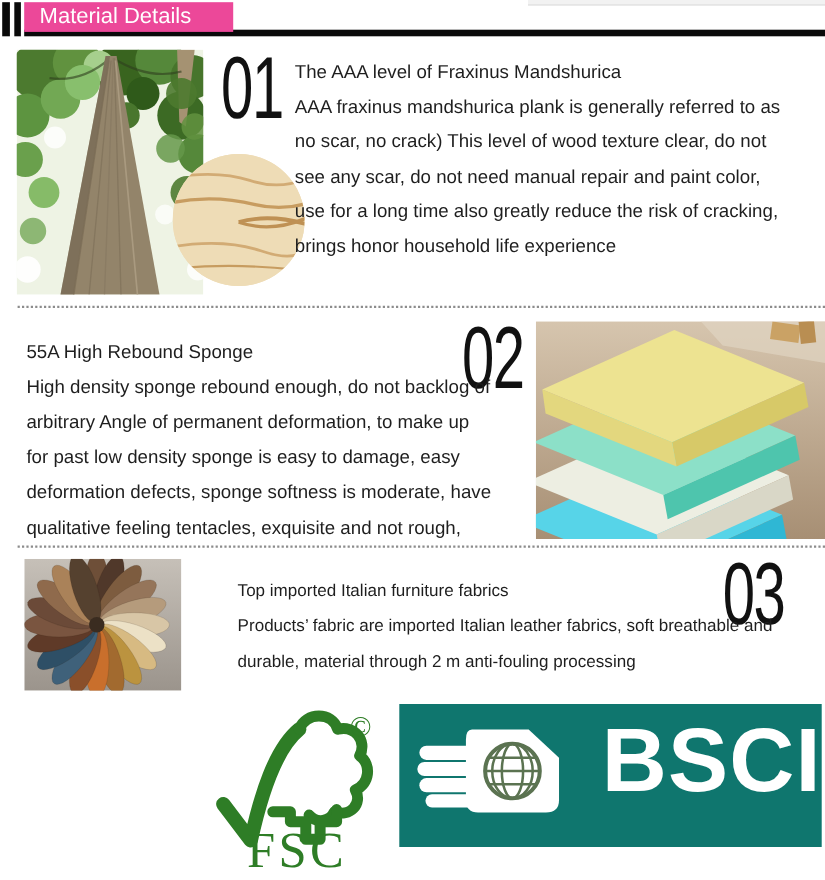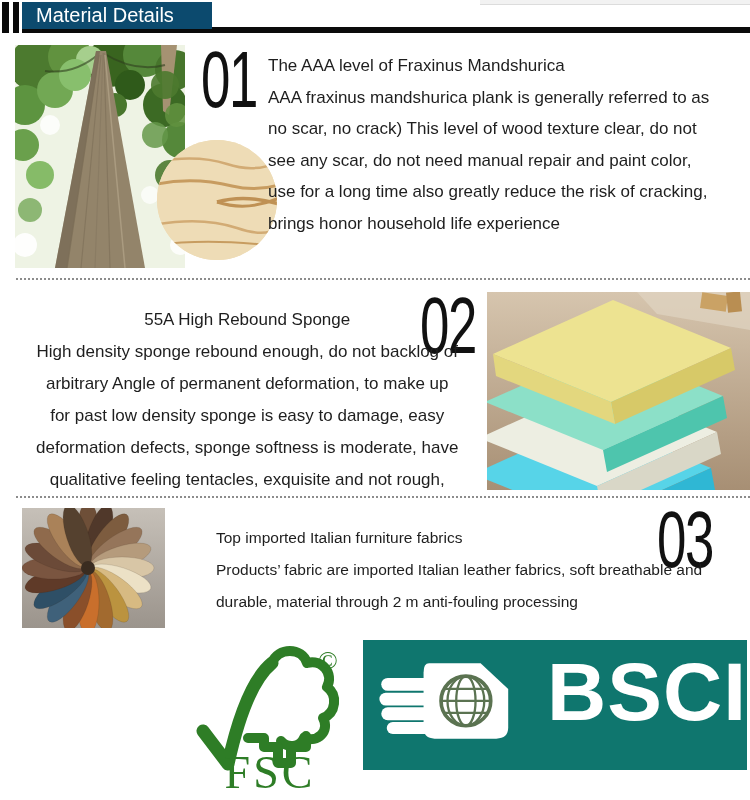--- a/index.html
+++ b/index.html
@@ -1,21 +1,21 @@
 <!DOCTYPE html>
 <html><head>
 <meta charset="utf-8">
 <style>
   html,body{margin:0;padding:0;background:#fff;}
   body{font-family:"Liberation Sans", sans-serif;color:#1e1e1e;}
   .page{position:relative;width:750px;height:800px;background:#fff;overflow:hidden;}
   .abs{position:absolute;}
   
   .hbar{background:#0a0a0a;}
-  .title-box{background:#0c4a6e;color:#fff;font-size:20px;line-height:27px;padding-left:14px;box-sizing:border-box;}
+  .title-box{background:#ec4899;color:#fff;font-size:20px;line-height:27px;padding-left:14px;box-sizing:border-box;}
   .edge-artifact{background:#f2f2f2;border-bottom:1px solid #dcdcdc;}
   
   .line{white-space:nowrap;font-size:17px;}
   .line-s3{white-space:nowrap;font-size:15.5px;}
   .big-num{font-size:80px;line-height:1;color:#111;transform:scaleX(0.66);transform-origin:left top;letter-spacing:-2px;}
   .divider{height:0;border-top:2px dotted #8c8c8c;}
   
   .photo{overflow:hidden;}
   .wood-circle{border-radius:50%;background:#eedcb6;overflow:hidden;}
   
@@ -95,21 +95,21 @@
     <div class="line">AAA fraxinus mandshurica plank is generally referred to as</div>
     <div class="line">no scar, no crack) This level of wood texture clear, do not</div>
     <div class="line">see any scar, do not need manual repair and paint color,</div>
     <div class="line">use for a long time also greatly reduce the risk of cracking,</div>
     <div class="line">brings honor household life experience</div>
   </div>
 
   <div class="abs divider" style="left:16px;top:278px;width:734px;"></div>
 
   <div class="abs big-num" style="left:420px;top:286px;">02</div>
-  <div class="abs" style="left:36px;top:304px;line-height:32px;text-align:center;">
+  <div class="abs" style="left:24px;top:304px;line-height:32px;">
     <div class="line">55A High Rebound Sponge</div>
     <div class="line">High density sponge rebound enough, do not backlog of</div>
     <div class="line">arbitrary Angle of permanent deformation, to make up</div>
     <div class="line">for past low density sponge is easy to damage, easy</div>
     <div class="line">deformation defects, sponge softness is moderate, have</div>
     <div class="line">qualitative feeling tentacles, exquisite and not rough,</div>
   </div>
   <div class="abs photo" style="left:487px;top:292px;width:263px;height:198px;">
     <svg width="263" height="198" viewBox="0 0 263 198">
       <defs>

